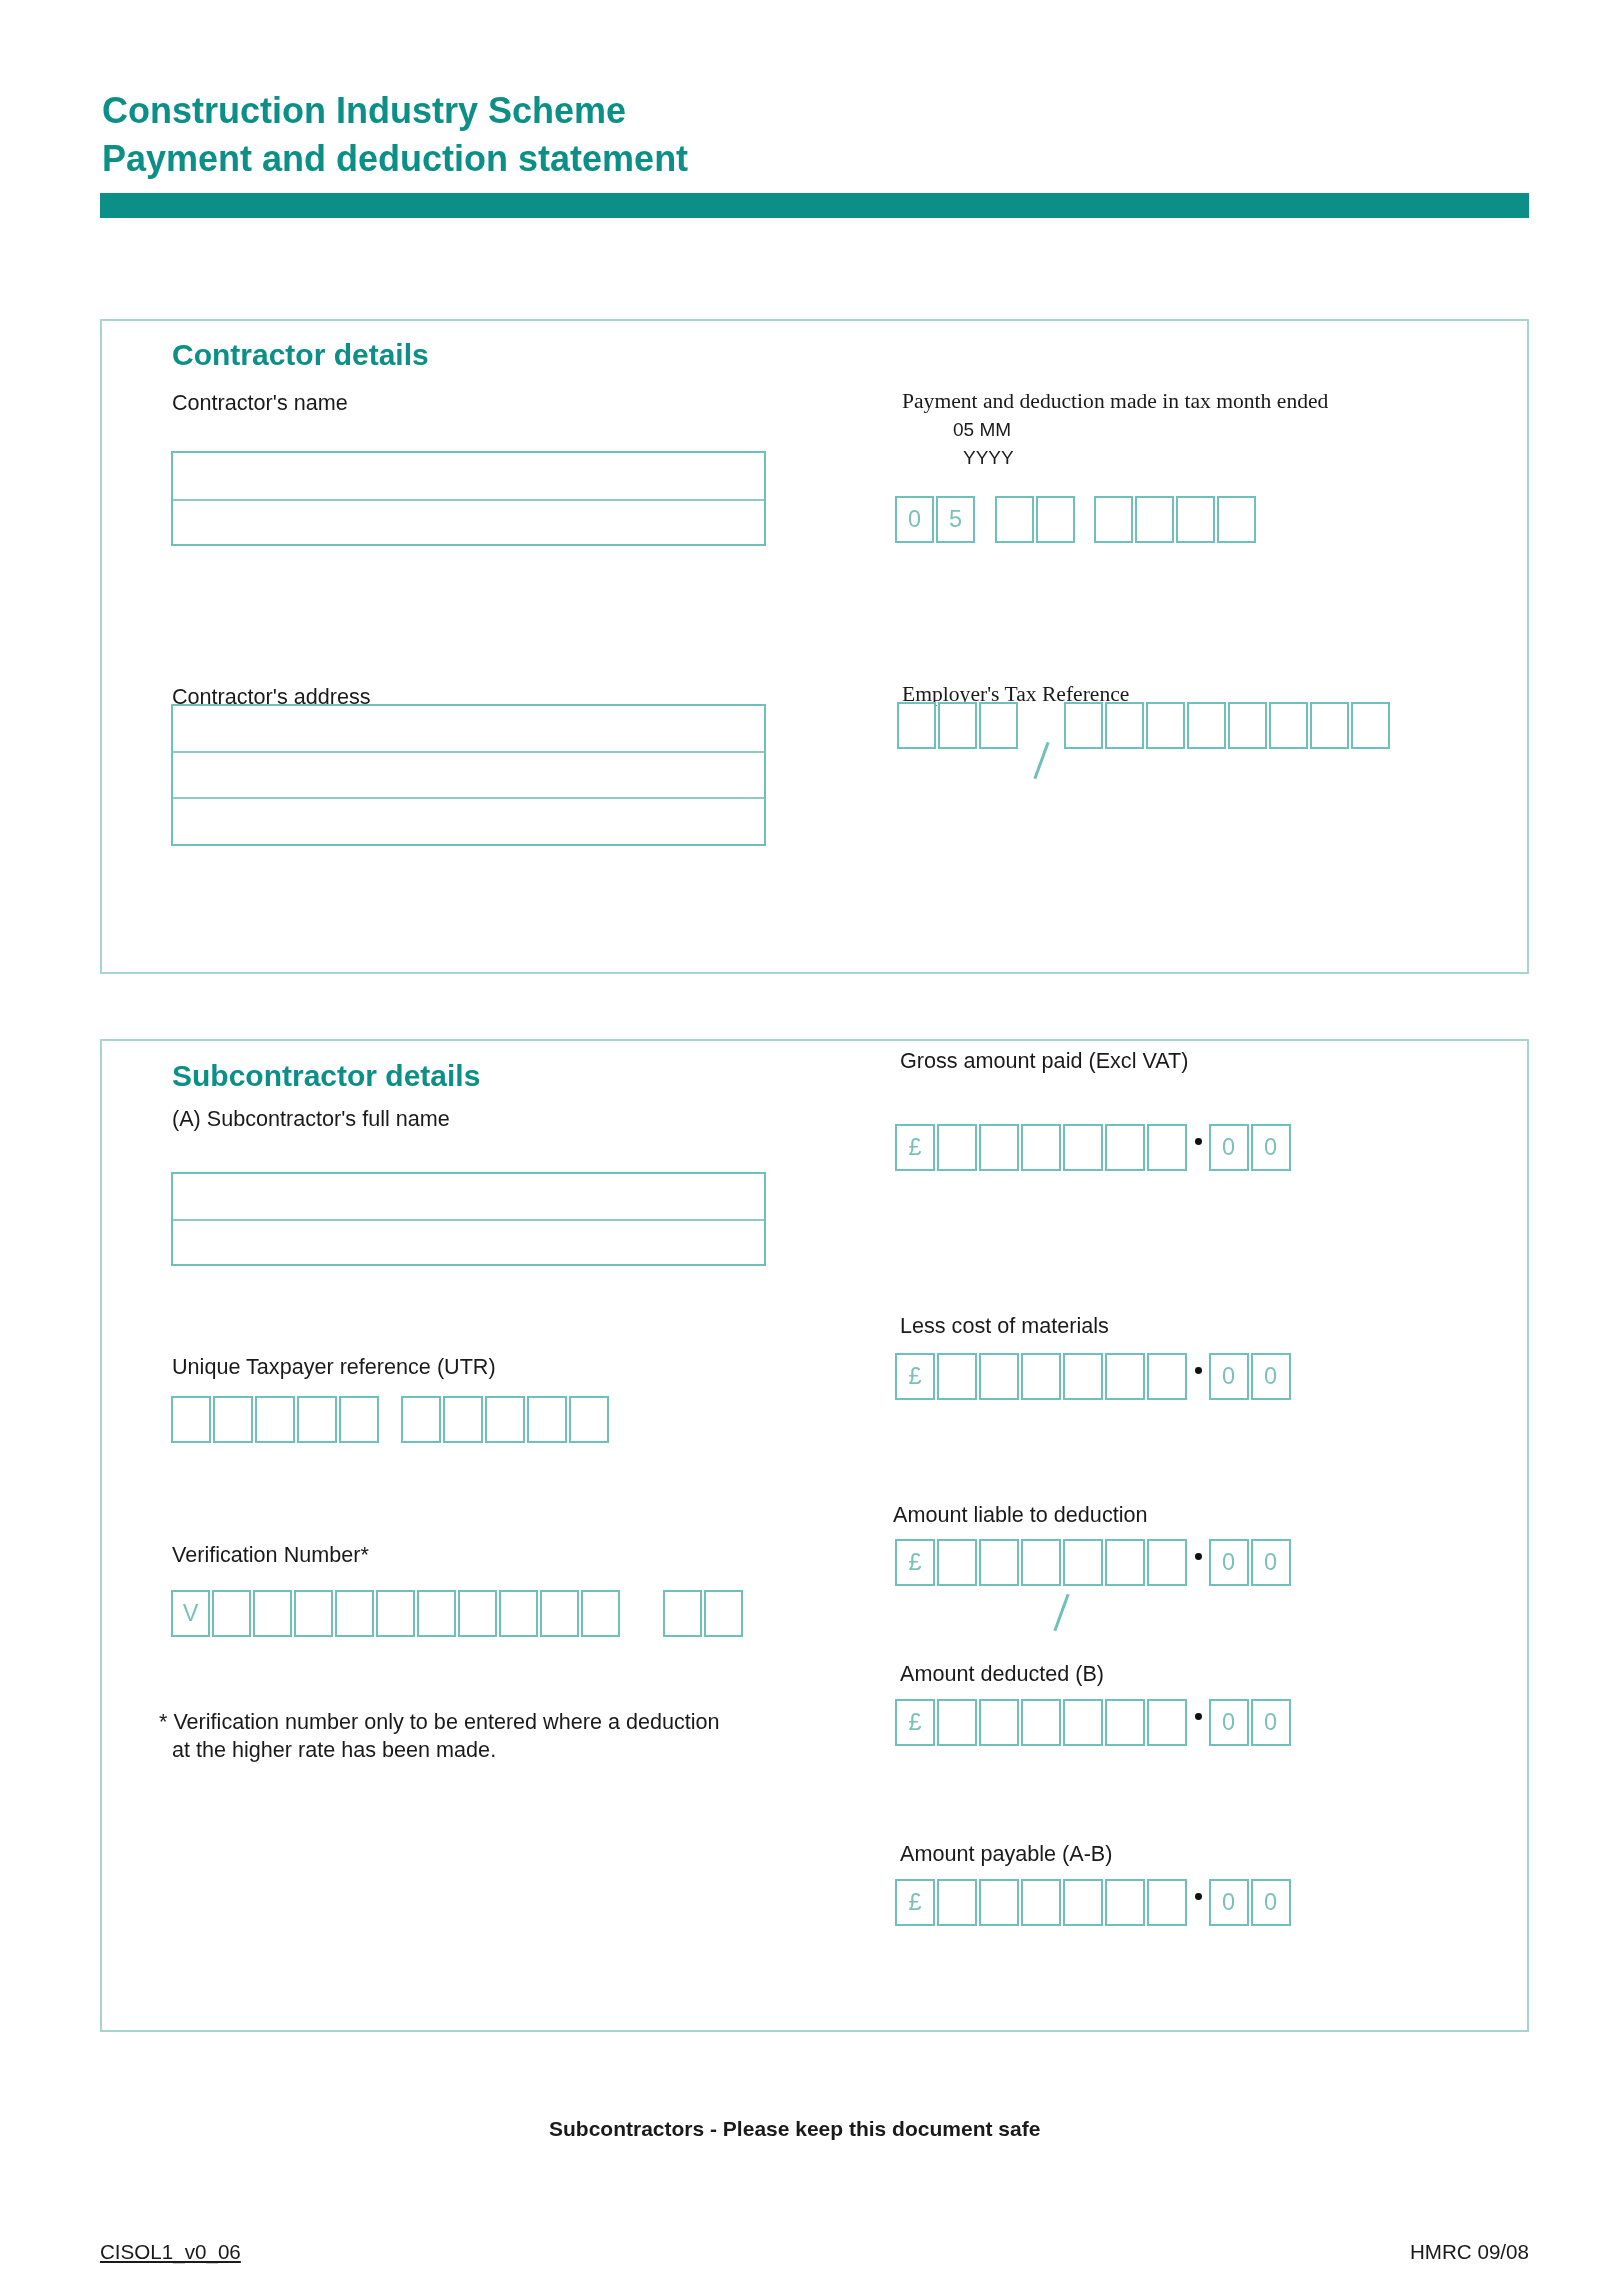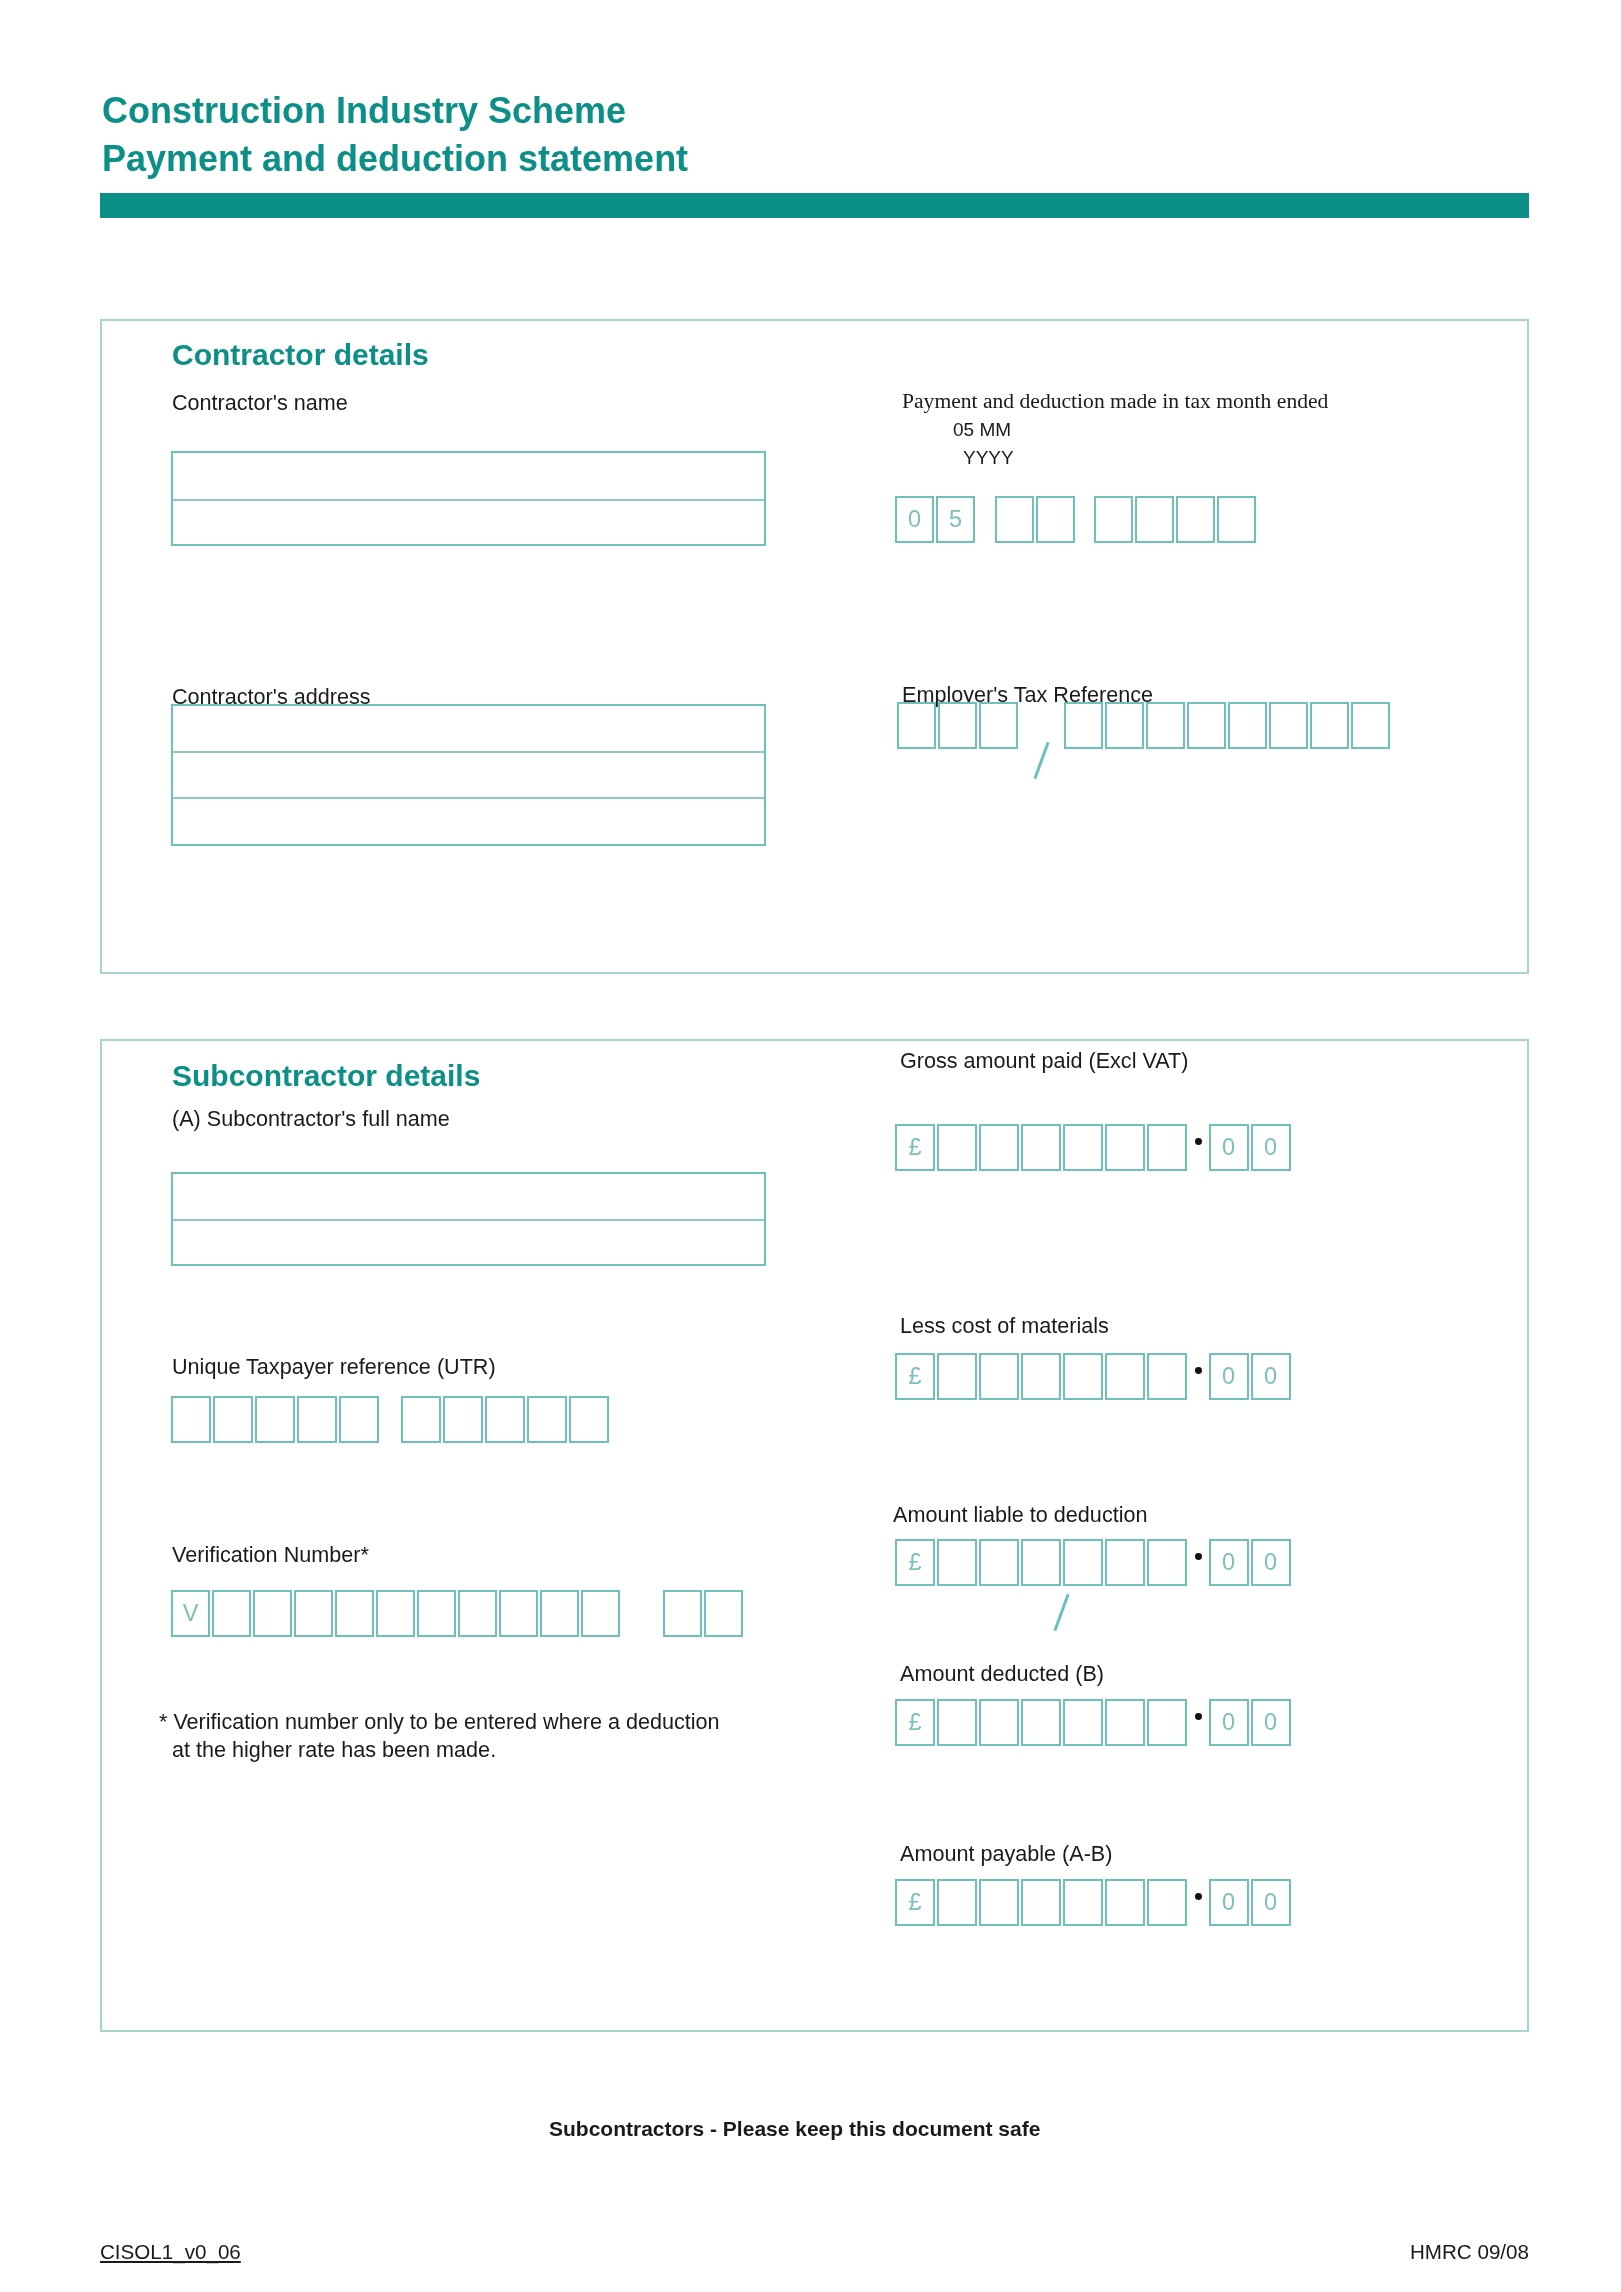--- a/index.html
+++ b/index.html
@@ -59,21 +59,21 @@
   <div class="gap"></div>
   <div class="cell narrow"></div>
   <div class="cell narrow"></div>
   <div class="gap"></div>
   <div class="cell narrow"></div>
   <div class="cell narrow"></div>
   <div class="cell narrow"></div>
   <div class="cell narrow"></div>
 </div>
 
-<div class="abs label" style="left:902px; top:682px;">Employer's  Tax Reference</div>
+<div class="abs label" style="left:902px; top:682px;font-family:Liberation Serif, serif;">Employer's  Tax Reference</div>
 <div class="abs boxes" style="left:897px; top:702px;">
   <div class="cell narrow"></div>
   <div class="cell narrow"></div>
   <div class="cell narrow"></div>
   <div style="width:44px; height:78px; position:relative;">
     <div class="slash" style="position:absolute; left:19.6px; top:39px;"></div>
   </div>
   <div class="cell narrow"></div>
   <div class="cell narrow"></div>
   <div class="cell narrow"></div>

